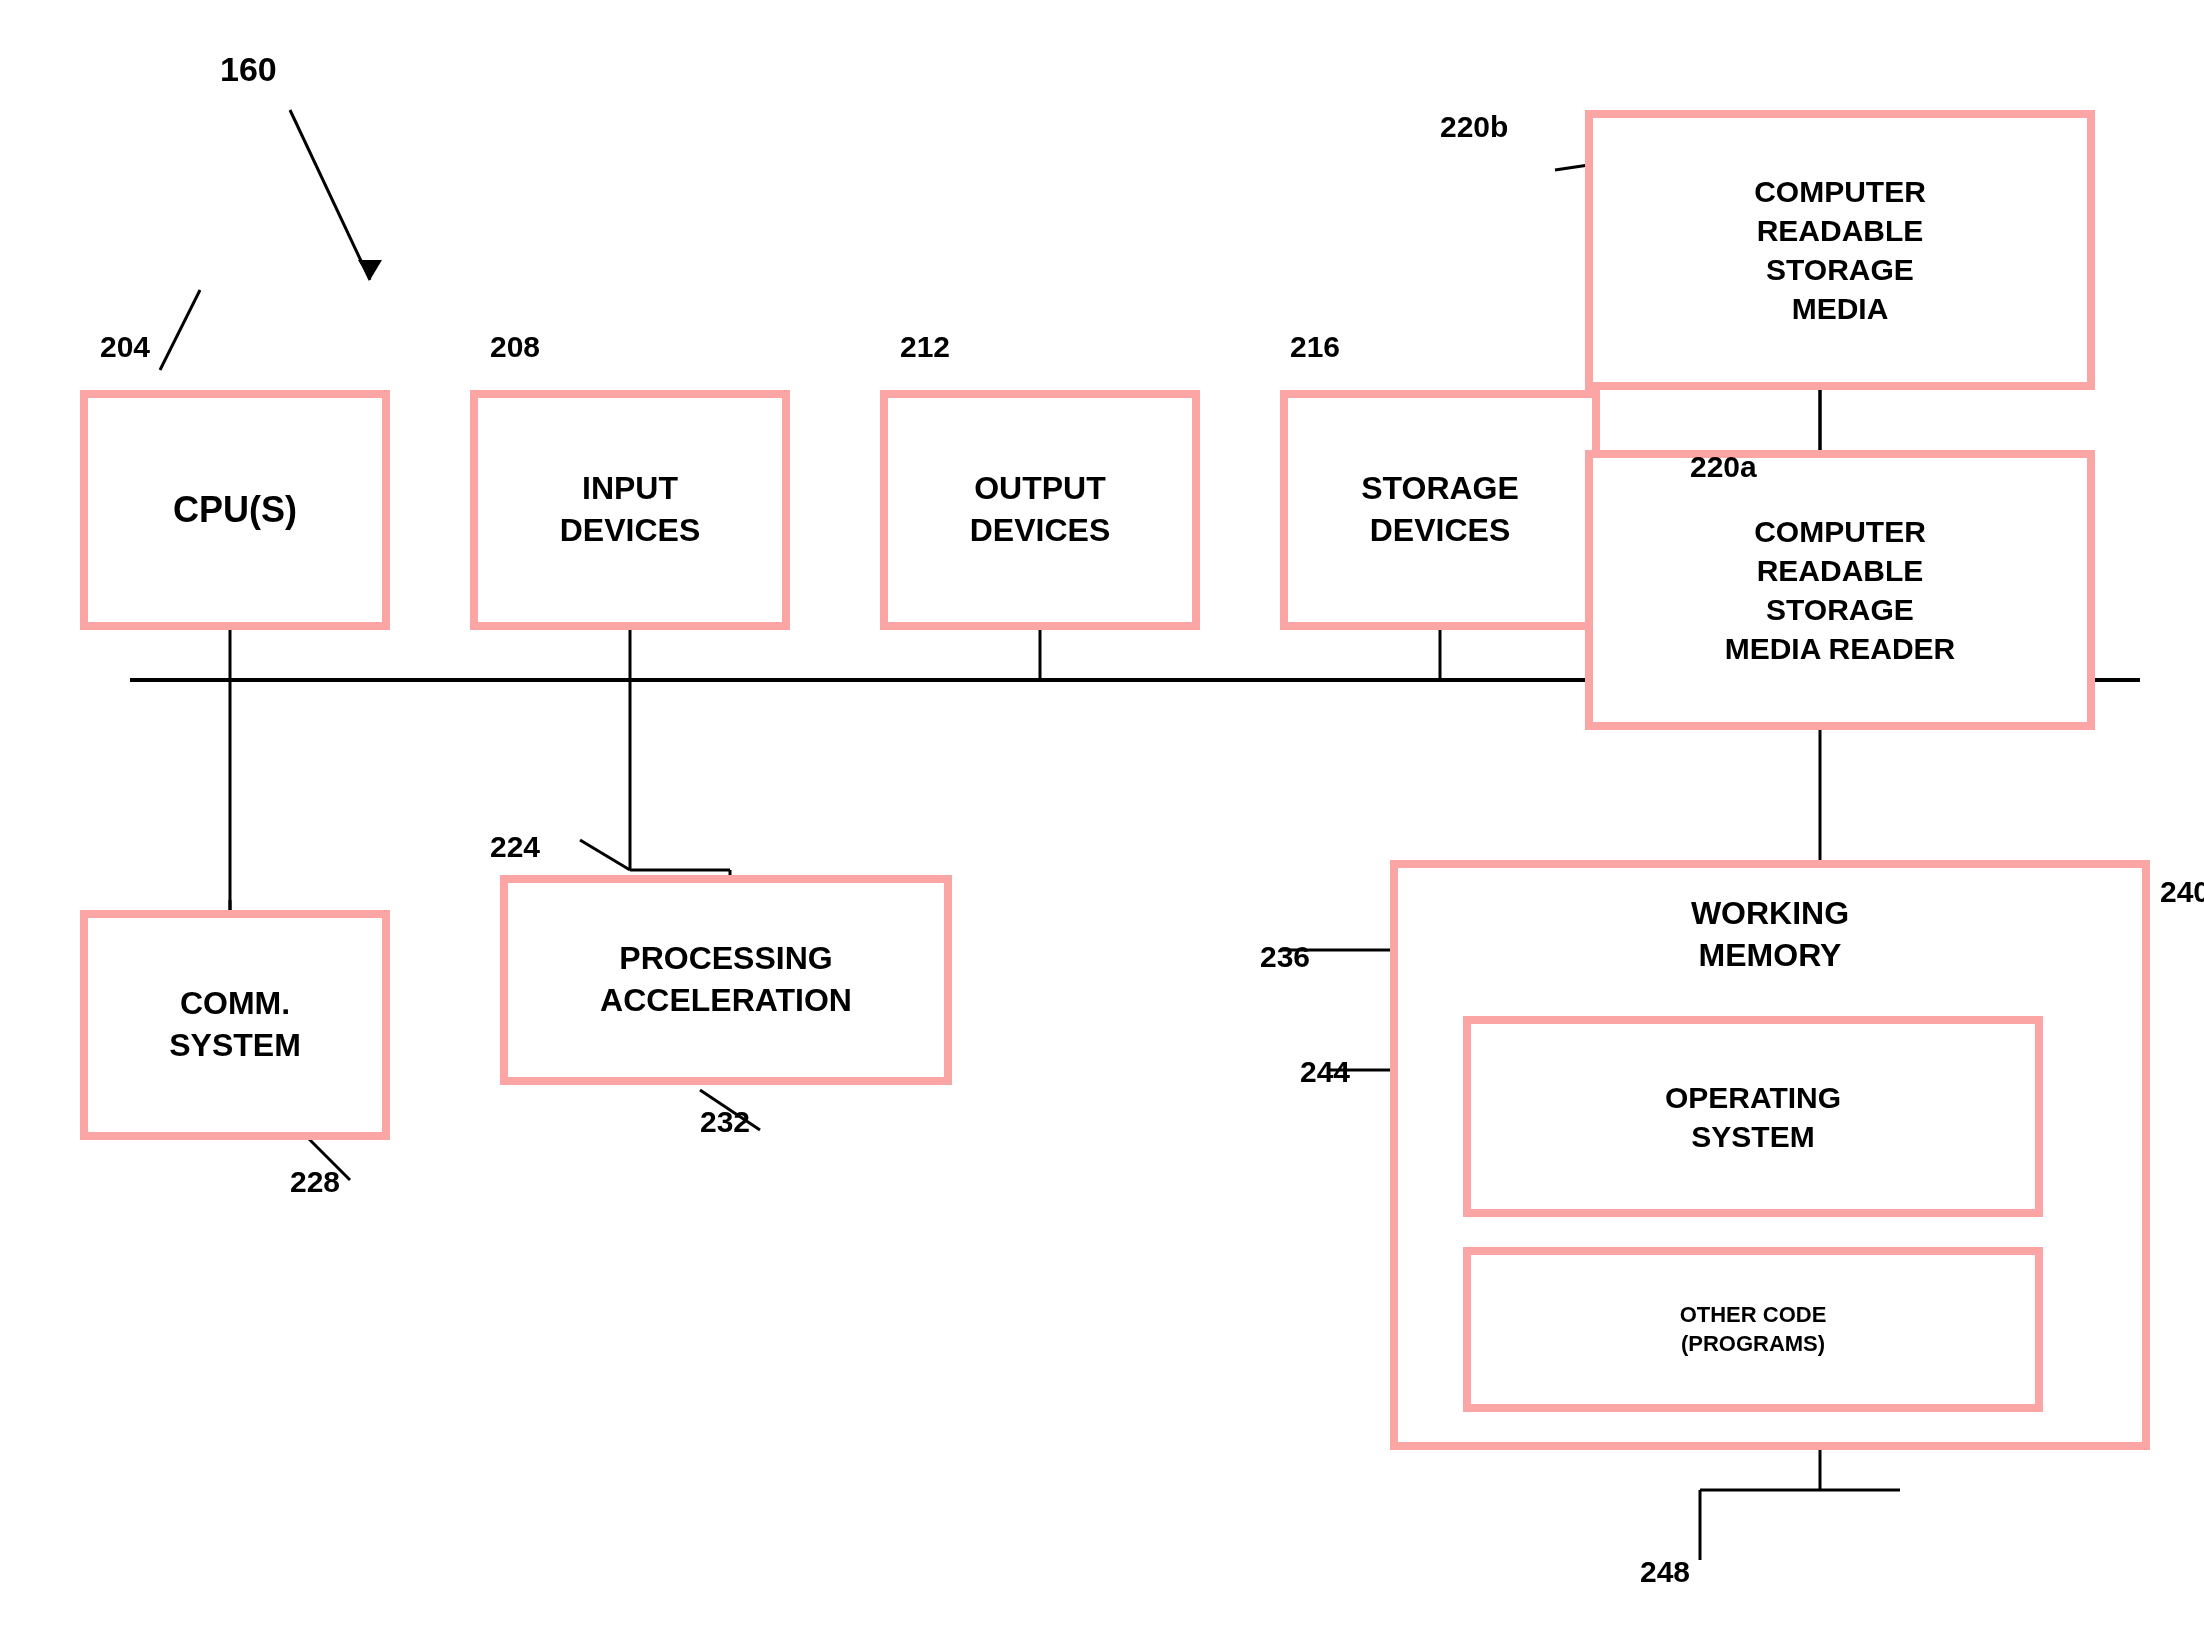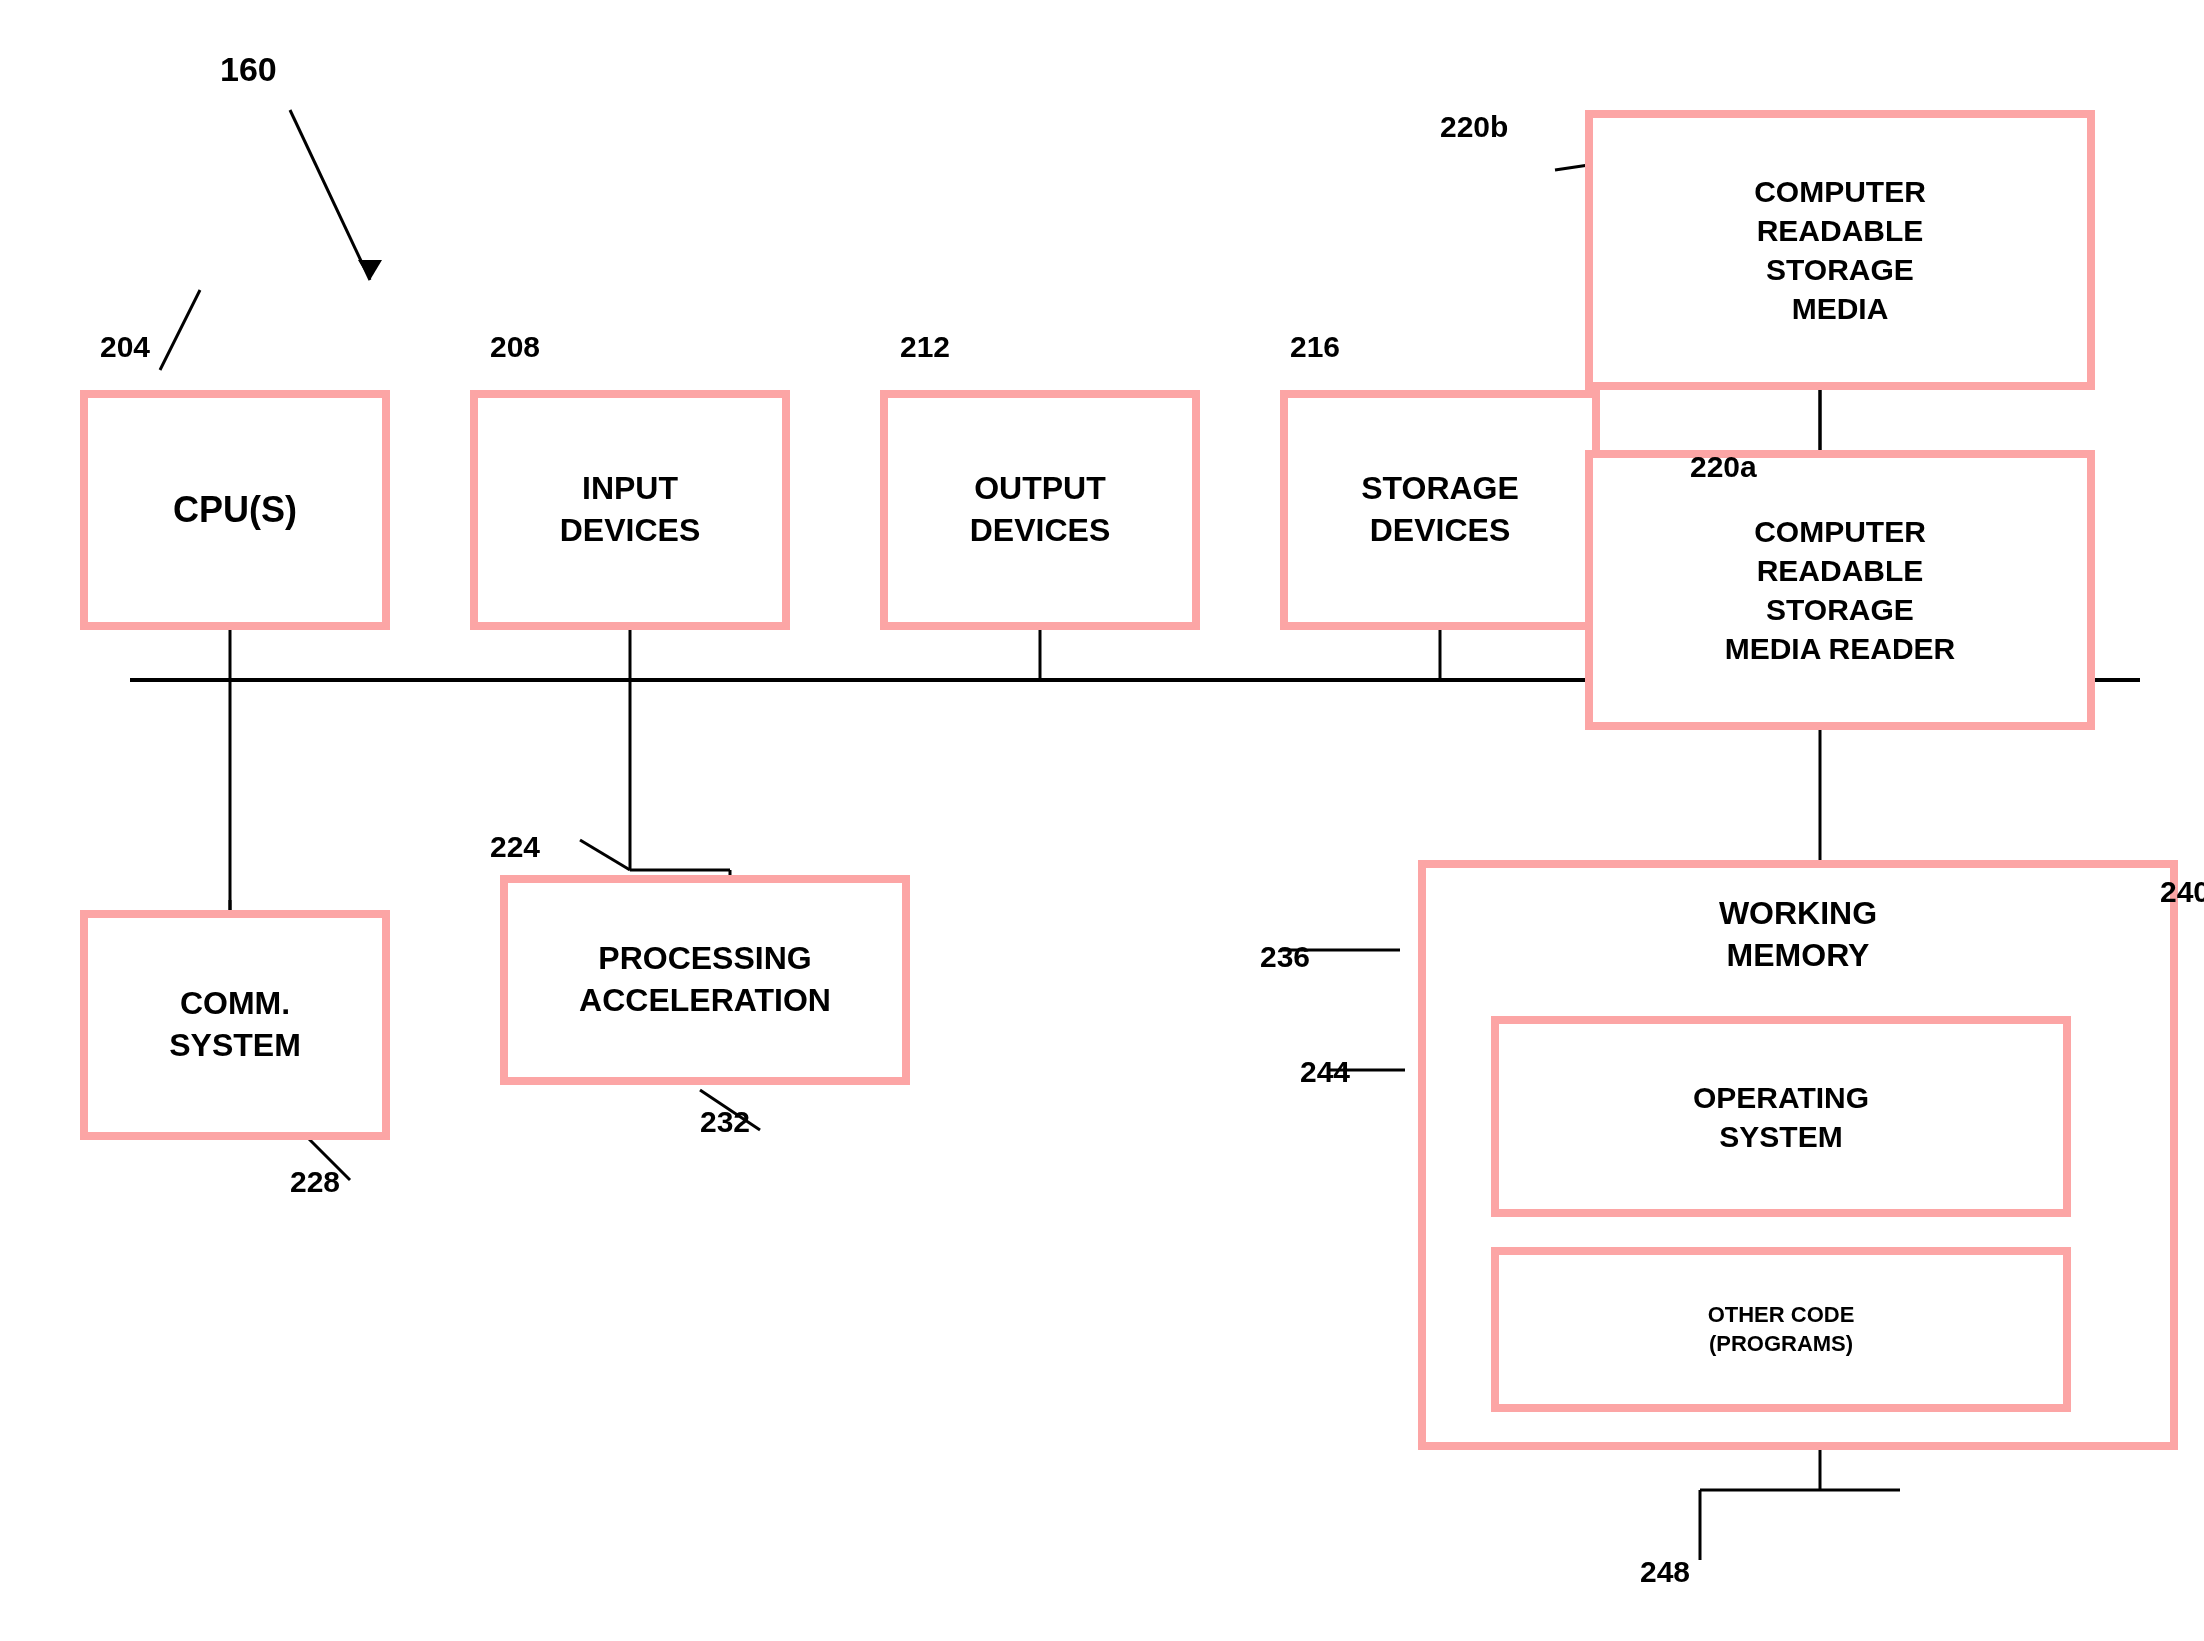--- a/index.html
+++ b/index.html
@@ -132,27 +132,27 @@
   <div class="box" style="left:1585px; top:110px; width:510px; height:280px; font-size:30px;">
     <span>COMPUTER<br>READABLE<br>STORAGE<br>MEDIA</span>
   </div>
   <div class="label" style="left:1440px; top:110px;">220b</div>
 
   <div class="box" style="left:80px; top:910px; width:310px; height:230px; font-size:32px;">
     <span>COMM.<br>SYSTEM</span>
   </div>
   <div class="label" style="left:290px; top:1165px;">228</div>
 
-  <div class="box" style="left:500px; top:875px; width:410px; height:210px; font-size:32px;">
+  <div class="box" style="left:500px; top:875px; width:452px; height:210px; font-size:32px;">
     <span>PROCESSING<br>ACCELERATION</span>
   </div>
   <div class="label" style="left:490px; top:830px;">224</div>
   <div class="label" style="left:700px; top:1105px;">232</div>
 
-  <div class="box" style="left:1390px; top:860px; width:760px; height:590px; font-size:32px; align-items:flex-start; justify-content:flex-start; padding:15px; flex-direction:column;margin-left:28px;">
+  <div class="box" style="left:1390px; top:860px; width:760px; height:590px; font-size:32px; align-items:flex-start; justify-content:flex-start; padding:15px; flex-direction:column;">
     <div style="font-size:32px; font-weight:bold; text-align:center; width:100%; margin-bottom:20px; padding-top:10px;">WORKING<br>MEMORY</div>
 
     <div class="box" style="position:relative; width:580px; height:201px; left:50px; margin-top:20px; font-size:30px;">
       <span>OPERATING<br>SYSTEM</span>
     </div>
 
     <div class="box" style="position:relative; width:580px; height:165px; left:50px; margin-top:30px; font-size:22px;">
       <span>OTHER CODE<br>(PROGRAMS)</span>
     </div>
   </div>

